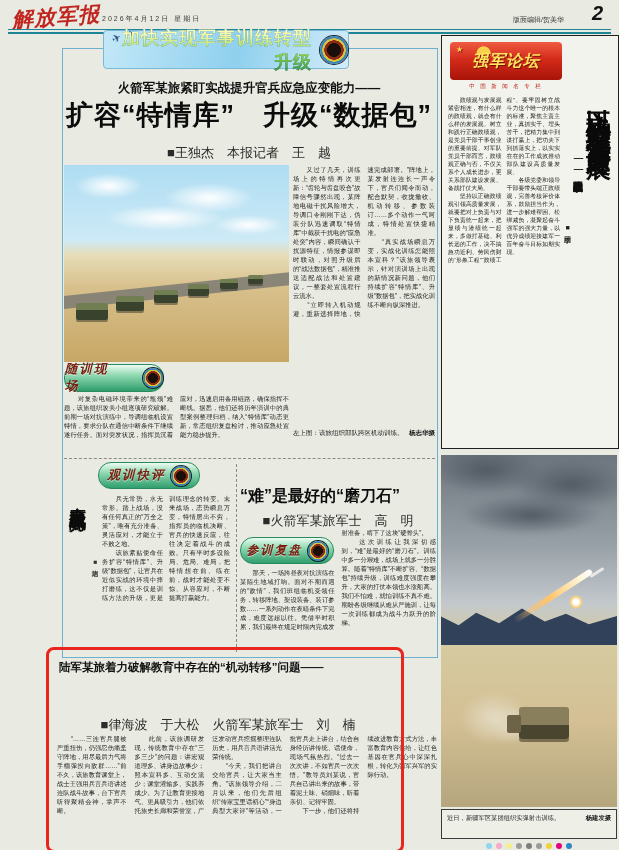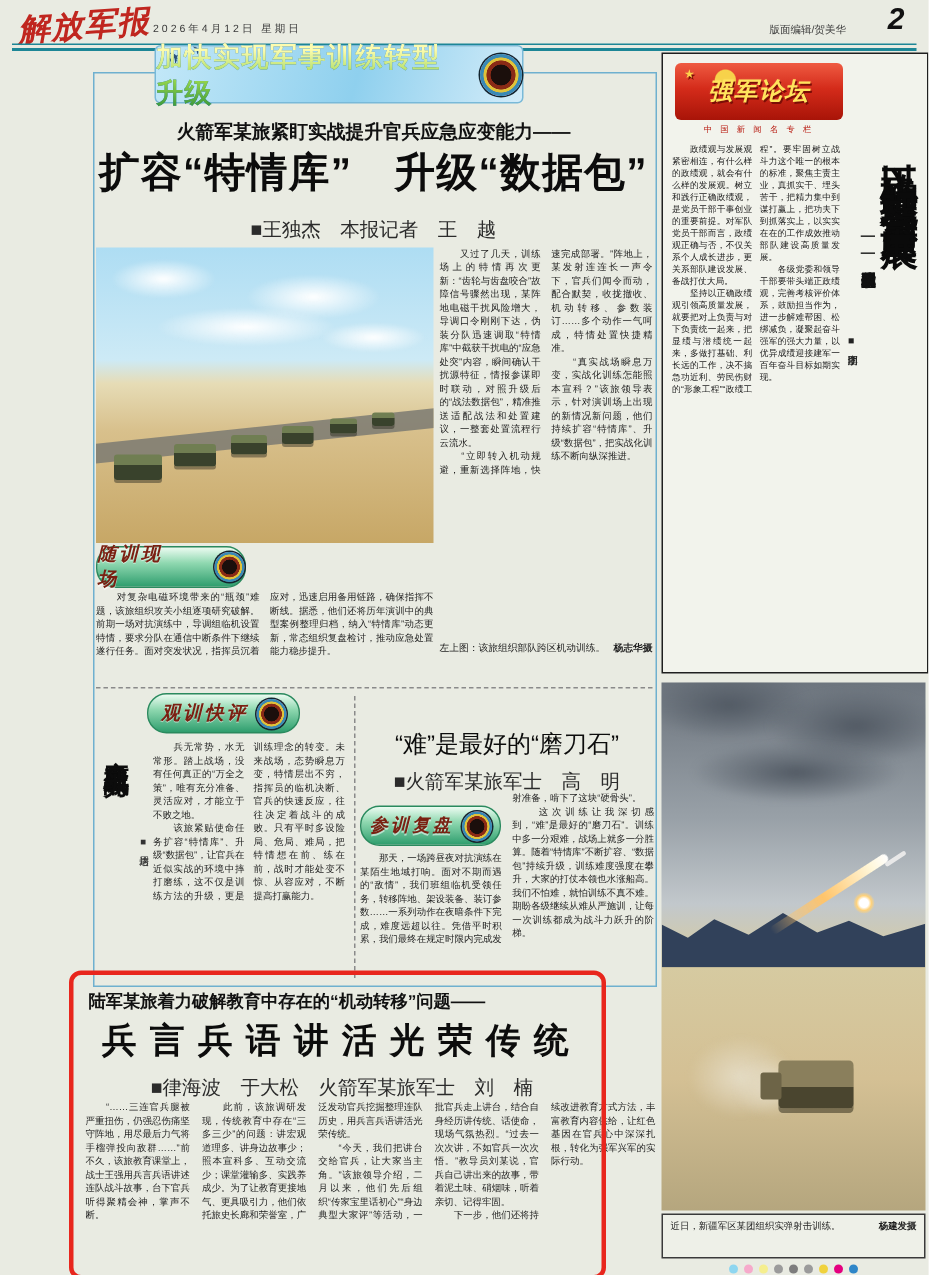--- a/index.html
+++ b/index.html
@@ -11,21 +11,21 @@
     font-style:italic;font-weight:bold;font-size:21px;color:#c0261f;transform:rotate(-4deg);letter-spacing:1px;}
   .date{left:102px;top:14px;font-size:7px;letter-spacing:2px;color:#3a3a3a;}
   .section-title{left:0;top:2px;width:619px;text-align:center;font-size:21px;font-weight:bold;letter-spacing:16px;color:#111;}
   .editor{right:55px;top:15px;font-size:7px;color:#3a3a3a;}
   .pageno{right:16px;top:2px;font-size:20px;font-weight:bold;font-style:italic;color:#111;}
   .header-rule{left:8px;top:29px;width:603px;height:2px;border-top:1px solid #1d8696;border-bottom:2px solid #1d8696;}
   
   .main-box{left:62px;top:48px;width:374px;height:608px;border:1px solid #6fb0cf;}
   .banner{left:103px;top:30px;width:244px;height:37px;border-radius:4px;
     background:linear-gradient(105deg,#c3e8f8 0%,#8fd0ee 55%,#d3ecf9 100%);
-    border:1px solid #79b9d8;display:flex;align-items:center;justify-content:center;gap:8px;z-index:3;}
+    border:1px solid #79b9d8;display:flex;align-items:center;justify-content:center;gap:8px;z-index:3;text-align:right;}
   .banner-label{font-size:18px;font-weight:bold;letter-spacing:1px;
     background:linear-gradient(180deg,#fdfcae 15%,#8ed14a 60%,#2f8f3a 100%);
     -webkit-background-clip:text;background-clip:text;color:transparent;
     filter:drop-shadow(0.5px 0.5px 0 #1b6fb0);}
   .jet{position:absolute;color:#2a4f7a;font-size:11px;transform:rotate(-28deg);}
   .lens{border-radius:50%;flex:0 0 auto;
     background:radial-gradient(circle at 50% 50%,#1b0f0c 0 34%,#8a2a16 36% 48%,#e0c23a 50% 58%,#3a89b5 60% 70%,#c23a85 72% 82%,#3aa35a 84% 100%);
     box-shadow:0 0 0 1px #12242e;}
   .kicker-main{left:62px;top:80px;width:374px;text-align:center;font-size:12.5px;font-weight:bold;color:#111;}
   .headline-main{left:62px;top:97px;width:374px;text-align:center;font-size:27px;font-weight:bold;
@@ -58,21 +58,21 @@
   .dash-v{left:236px;top:464px;width:0;height:188px;border-left:1px dashed #8a8a8a;}
   
   .commentary{left:64px;top:462px;width:168px;height:190px;}
   .comm-badge{position:absolute;left:34px;top:0;}
   .vert{writing-mode:vertical-rl;text-orientation:upright;}
   .comm-head{position:absolute;left:2px;top:32px;height:152px;font-size:17px;font-weight:bold;letter-spacing:1px;color:#0c0c0c;}
   .comm-byline{position:absolute;left:26px;top:96px;font-size:6.5px;color:#333;}
   .comm-body{position:absolute;left:38px;top:32px;width:128px;height:156px;}
   
   .sub{left:240px;top:462px;width:196px;height:190px;}
-  .sub-head{position:absolute;left:0;top:24px;width:196px;text-align:center;font-size:16px;font-weight:normal;color:#0c0c0c;}
+  .sub-head{position:absolute;left:0;top:24px;width:196px;font-size:16px;font-weight:bold;color:#0c0c0c;}
   .sub-byline{position:absolute;left:0;top:50px;width:196px;text-align:center;}
   .sub-body{position:absolute;left:0;top:66px;width:196px;height:122px;}
   
   .bottom{left:57px;top:658px;width:380px;height:190px;}
   .bot-kicker{position:absolute;left:2px;top:2px;font-size:11.5px;font-weight:bold;color:#111;}
   .bot-head{position:absolute;left:0;top:20px;width:342px;text-align:center;font-size:23px;font-weight:bold;letter-spacing:9px;color:#0c0c0c;}
   .bot-byline{position:absolute;left:0;top:58px;width:342px;text-align:center;}
   .bot-body{position:absolute;left:0;top:76px;width:380px;height:112px;}
   .annotation{left:46px;top:647px;width:352px;height:200px;border:3px solid #e8261d;border-radius:8px;z-index:9;pointer-events:none;}
   
@@ -184,21 +184,20 @@
       <div class="badge badge3">
         <span>参训复盘</span>
         <span class="lens"></span>
       </div><span>　　那天，一场跨昼夜对抗演练在某陌生地域打响。面对不期而遇的“敌情”，我们班组临机受领任务，转移阵地、架设装备、装订参数……一系列动作在夜暗条件下完成，难度远超以往。凭借平时积累，我们最终在规定时限内完成发射准备，啃下了这块“硬骨头”。
 　　这次训练让我深切感到，“难”是最好的“磨刀石”。训练中多一分艰难，战场上就多一分胜算。随着“特情库”不断扩容、“数据包”持续升级，训练难度强度在攀升，大家的打仗本领也水涨船高。我们不怕难，就怕训练不真不难。期盼各级继续从难从严施训，让每一次训练都成为战斗力跃升的阶梯。</span>
     </div>
   </div>
 
   <div class="abs bottom">
     <div class="bot-kicker">陆军某旅着力破解教育中存在的“机动转移”问题——</div>
-    <div class="bot-head">兵言兵语讲活光荣传统</div>
     <div class="byline bot-byline">■律海波　于大松　火箭军某旅军士　刘　楠</div>
     <div class="tiny cols5 bot-body">　　“……三连官兵腿被严重扭伤，仍强忍伤痛坚守阵地，用尽最后力气将手榴弹投向敌群……”前不久，该旅教育课堂上，战士王强用兵言兵语讲述连队战斗故事，台下官兵听得聚精会神，掌声不断。
 　　此前，该旅调研发现，传统教育中存在“三多三少”的问题：讲宏观道理多、讲身边故事少；照本宣科多、互动交流少；课堂灌输多、实践养成少。为了让教育更接地气、更具吸引力，他们依托旅史长廊和荣誉室，广泛发动官兵挖掘整理连队历史，用兵言兵语讲活光荣传统。
 　　“今天，我们把讲台交给官兵，让大家当主角。”该旅领导介绍，二月以来，他们先后组织“传家宝里话初心”“身边典型大家评”等活动，一批官兵走上讲台，结合自身经历讲传统、话使命，现场气氛热烈。“过去一次次讲，不如官兵一次次悟。”教导员刘某说，官兵自己讲出来的故事，带着泥土味、硝烟味，听着亲切、记得牢固。
 　　下一步，他们还将持续改进教育方式方法，丰富教育内容供给，让红色基因在官兵心中深深扎根，转化为强军兴军的实际行动。</div>
   </div>
 
   <div class="abs annotation"></div>
 
   <div class="abs forum-box">

